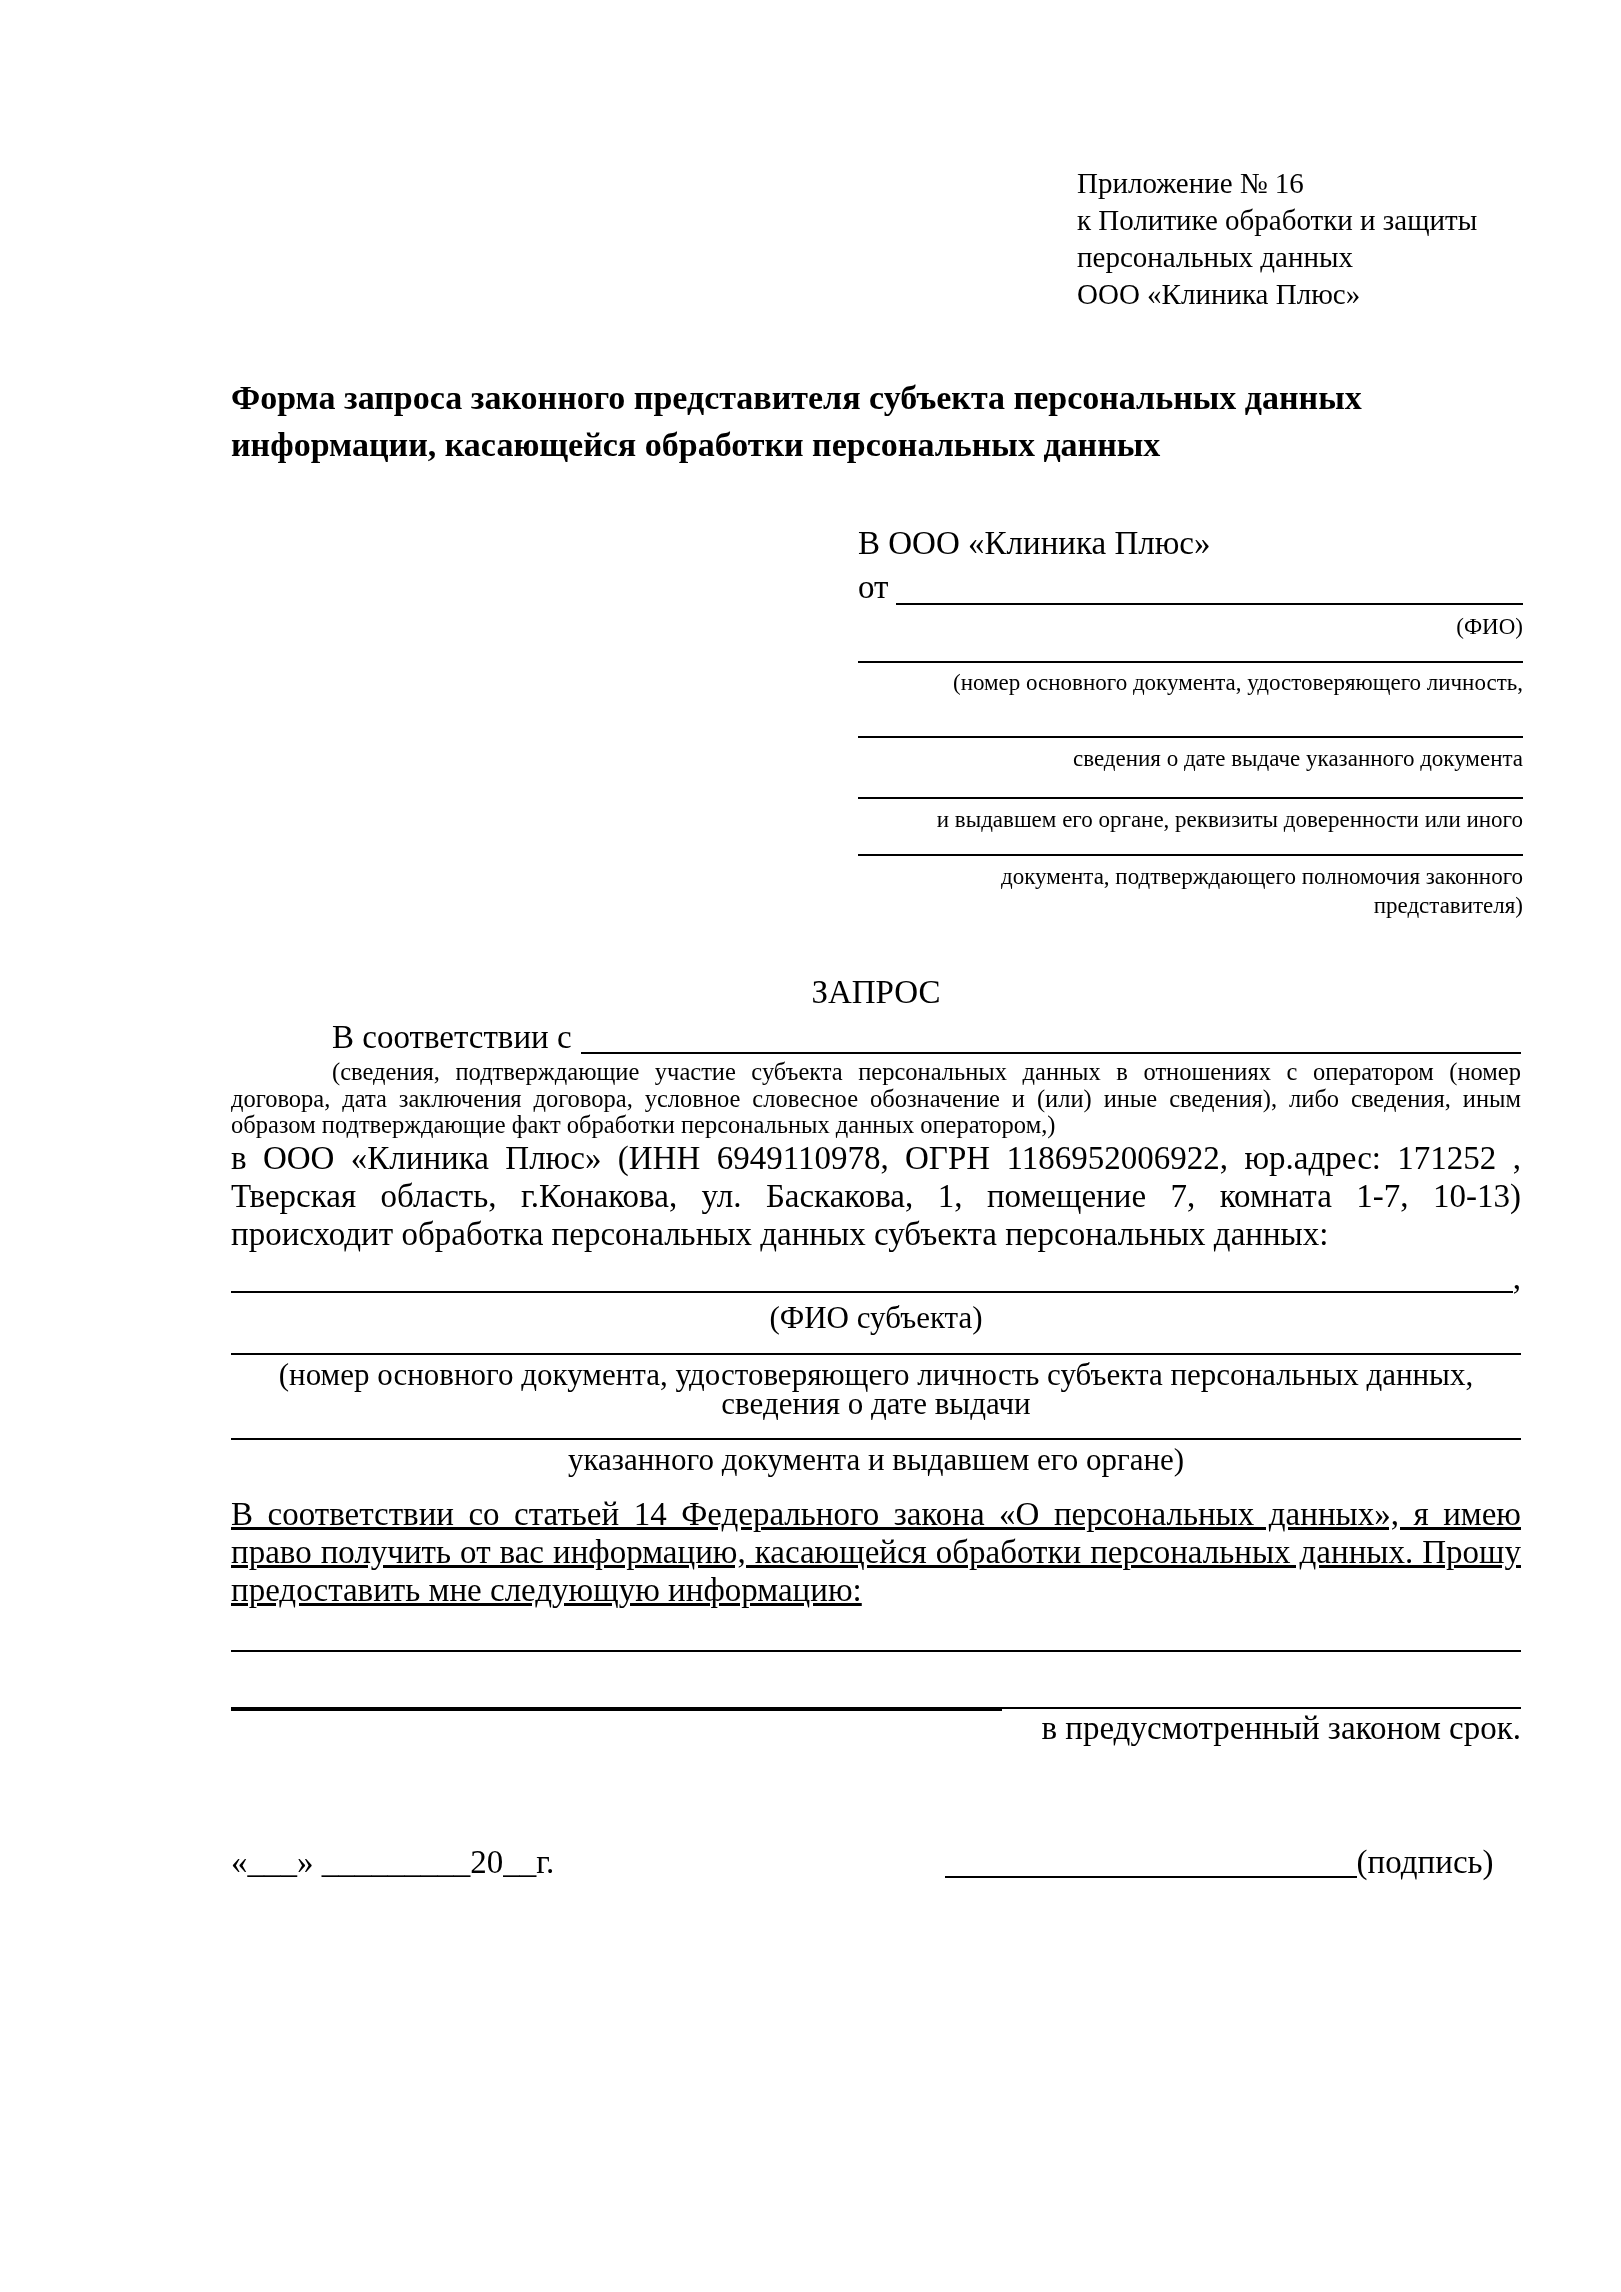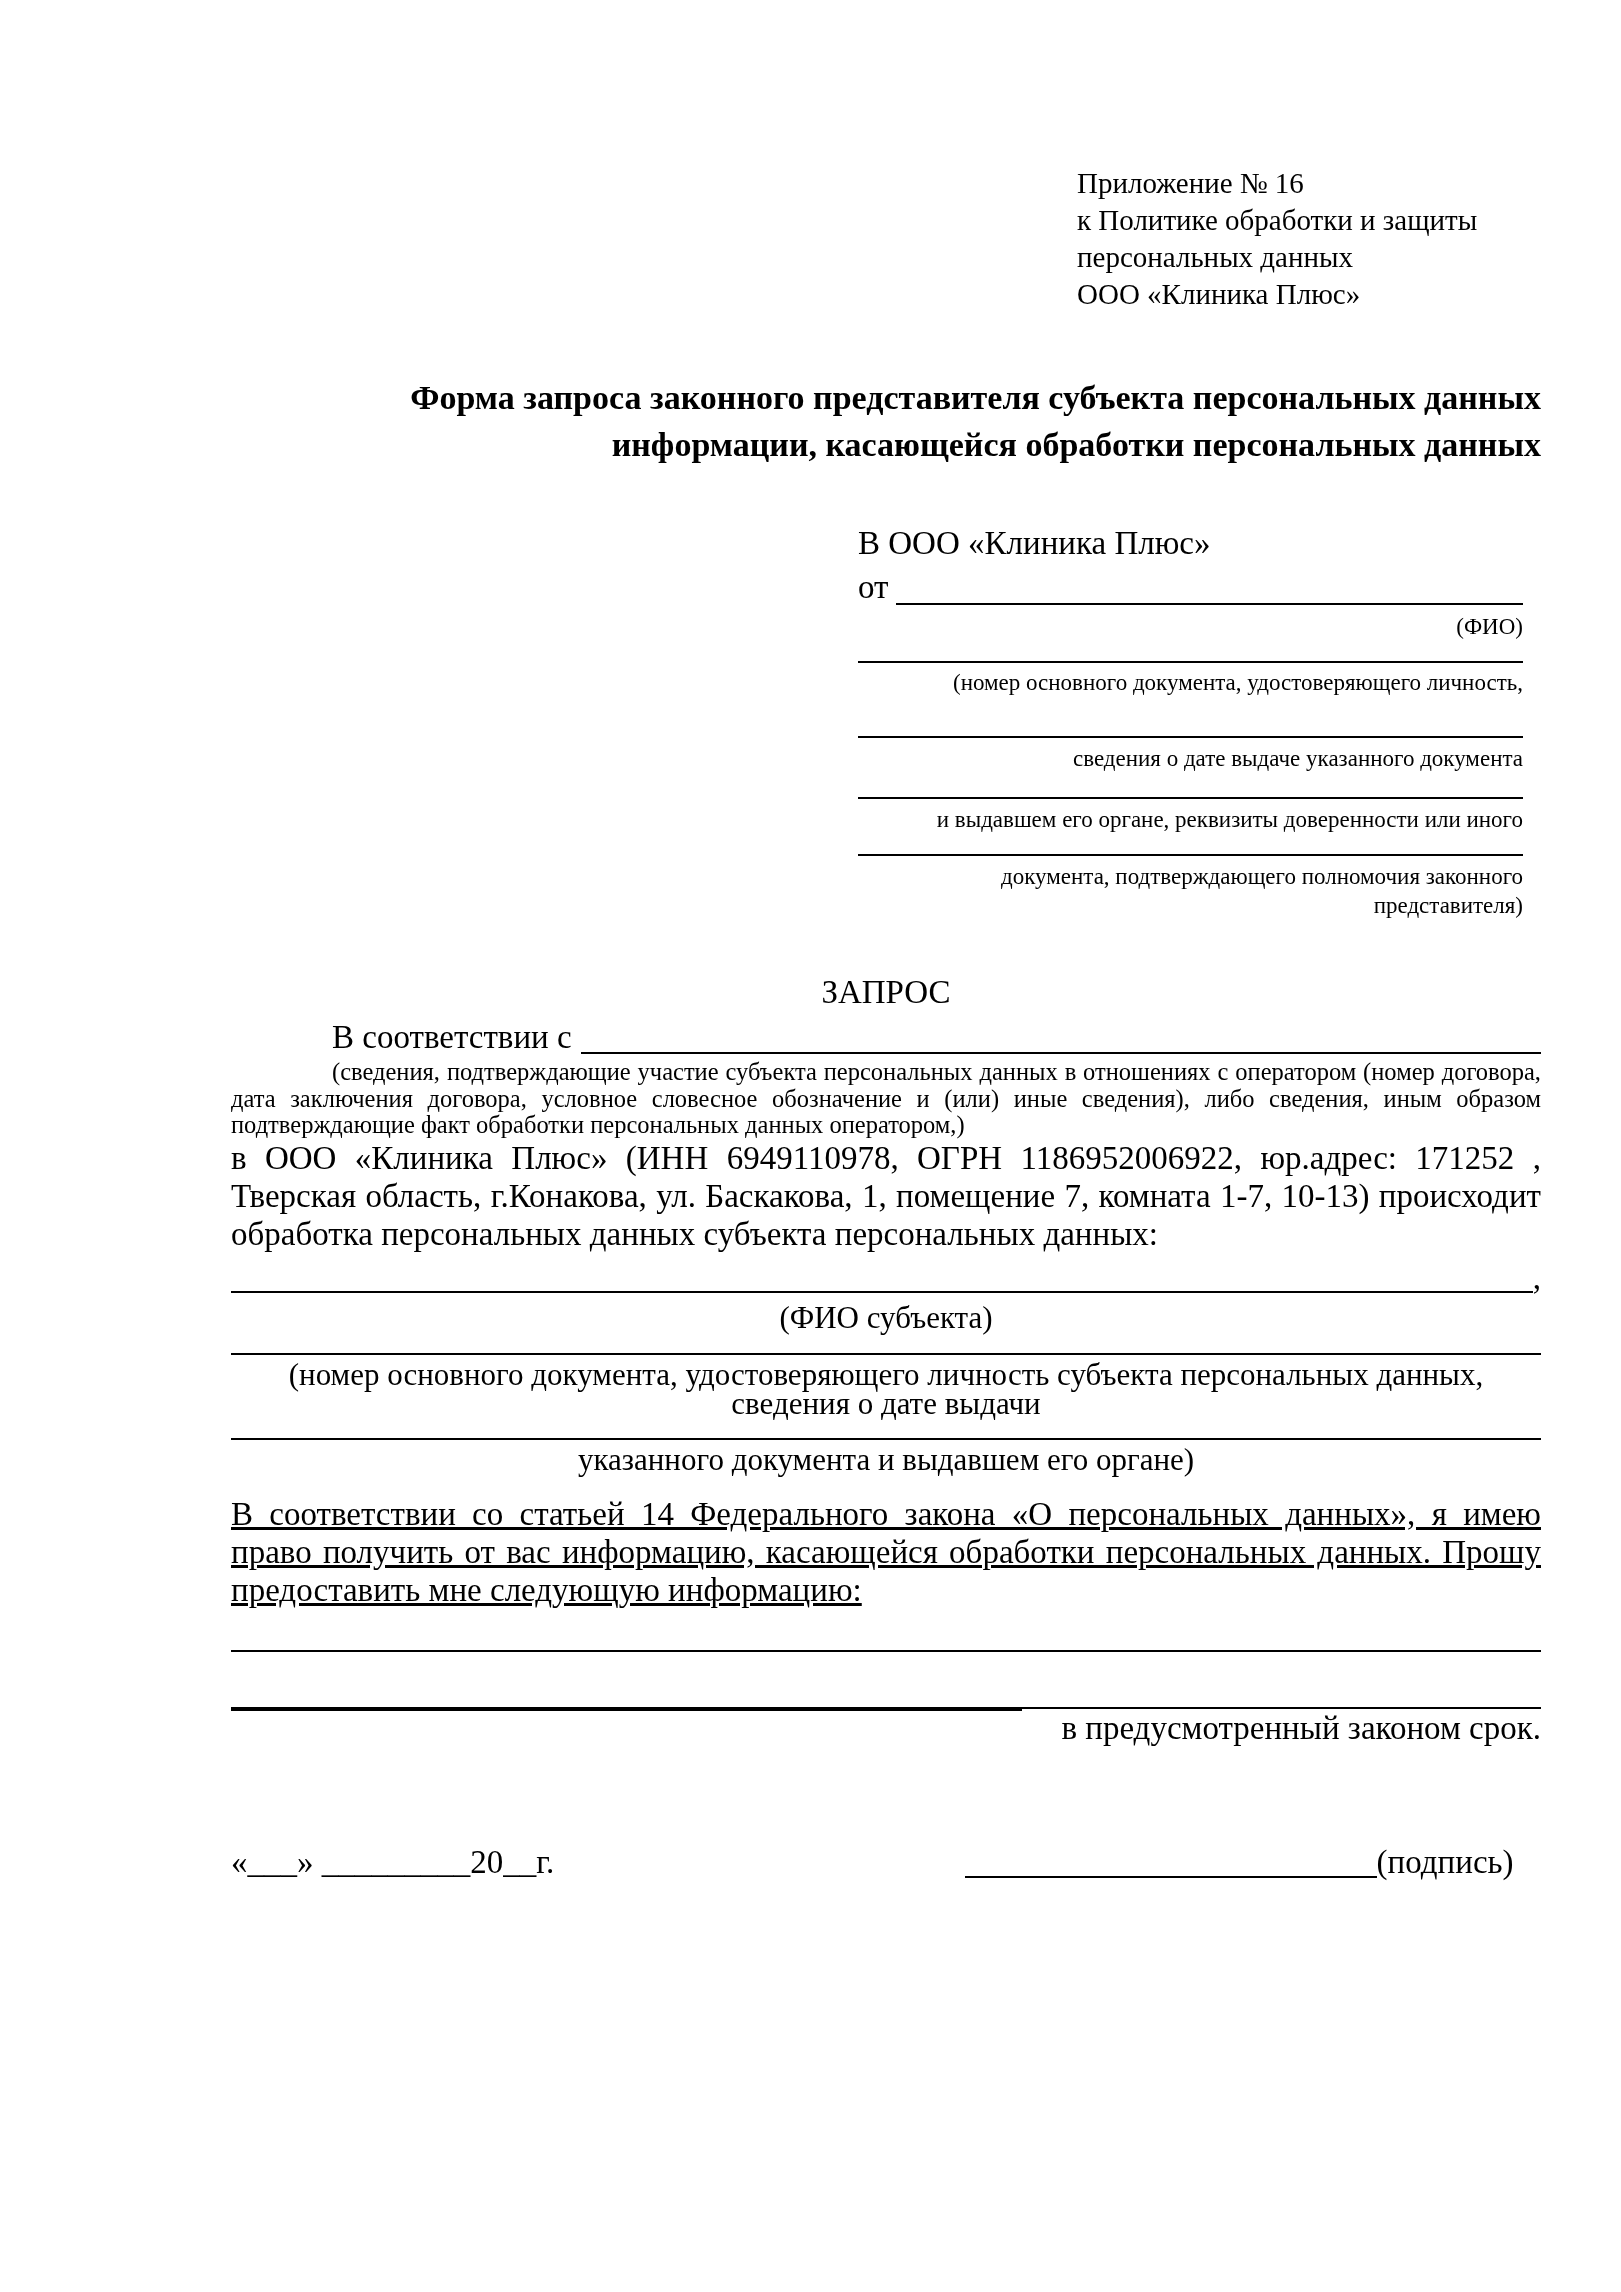--- a/index.html
+++ b/index.html
@@ -1,27 +1,27 @@
 <!DOCTYPE html>
 <html lang="ru"><head>
 <meta charset="utf-8">
 <style>
   html,body{margin:0;padding:0;background:#ffffff;}
   .page{
     position:relative;
     width:1621px;height:2293px;
     box-sizing:border-box;
-    padding:165px 80px 0 231px;
+    padding:165px 100px 0 231px;
     background:#ffffff;
     color:#000000;
     font-family:"Liberation Serif","DejaVu Serif",serif;
     overflow:hidden;
   }
   .appendix{margin-left:846px;font-size:29px;line-height:37px;}
-  .title{margin-top:61px;text-align:right;font-weight:bold;font-size:34px;line-height:47px;}
+  .title{margin-top:61px;text-align:left;font-weight:bold;font-size:34px;line-height:47px;}
   .addr{margin-top:54px;margin-left:627px;width:665px;font-size:33px;}
   .addr-org{line-height:43px;}
   .fill-row{display:flex;align-items:stretch;line-height:45px;}
   .fill-row .rule{flex:1;border-bottom:2.9px solid #000;margin-bottom:4.9px;margin-left:7.8px;}
   .cap{font-size:23px;line-height:29px;text-align:right;}
   .frule{height:0;border-bottom:2.9px solid #000;}
   .addr .cap-fio{margin-top:2px;}
   .addr .g2{margin-top:19.6px;} .addr .g3{margin-top:39px;}
   .addr .g4{margin-top:23.5px;} .addr .g5{margin-top:20.6px;}
   .addr .gcap{margin-top:5.9px;}

